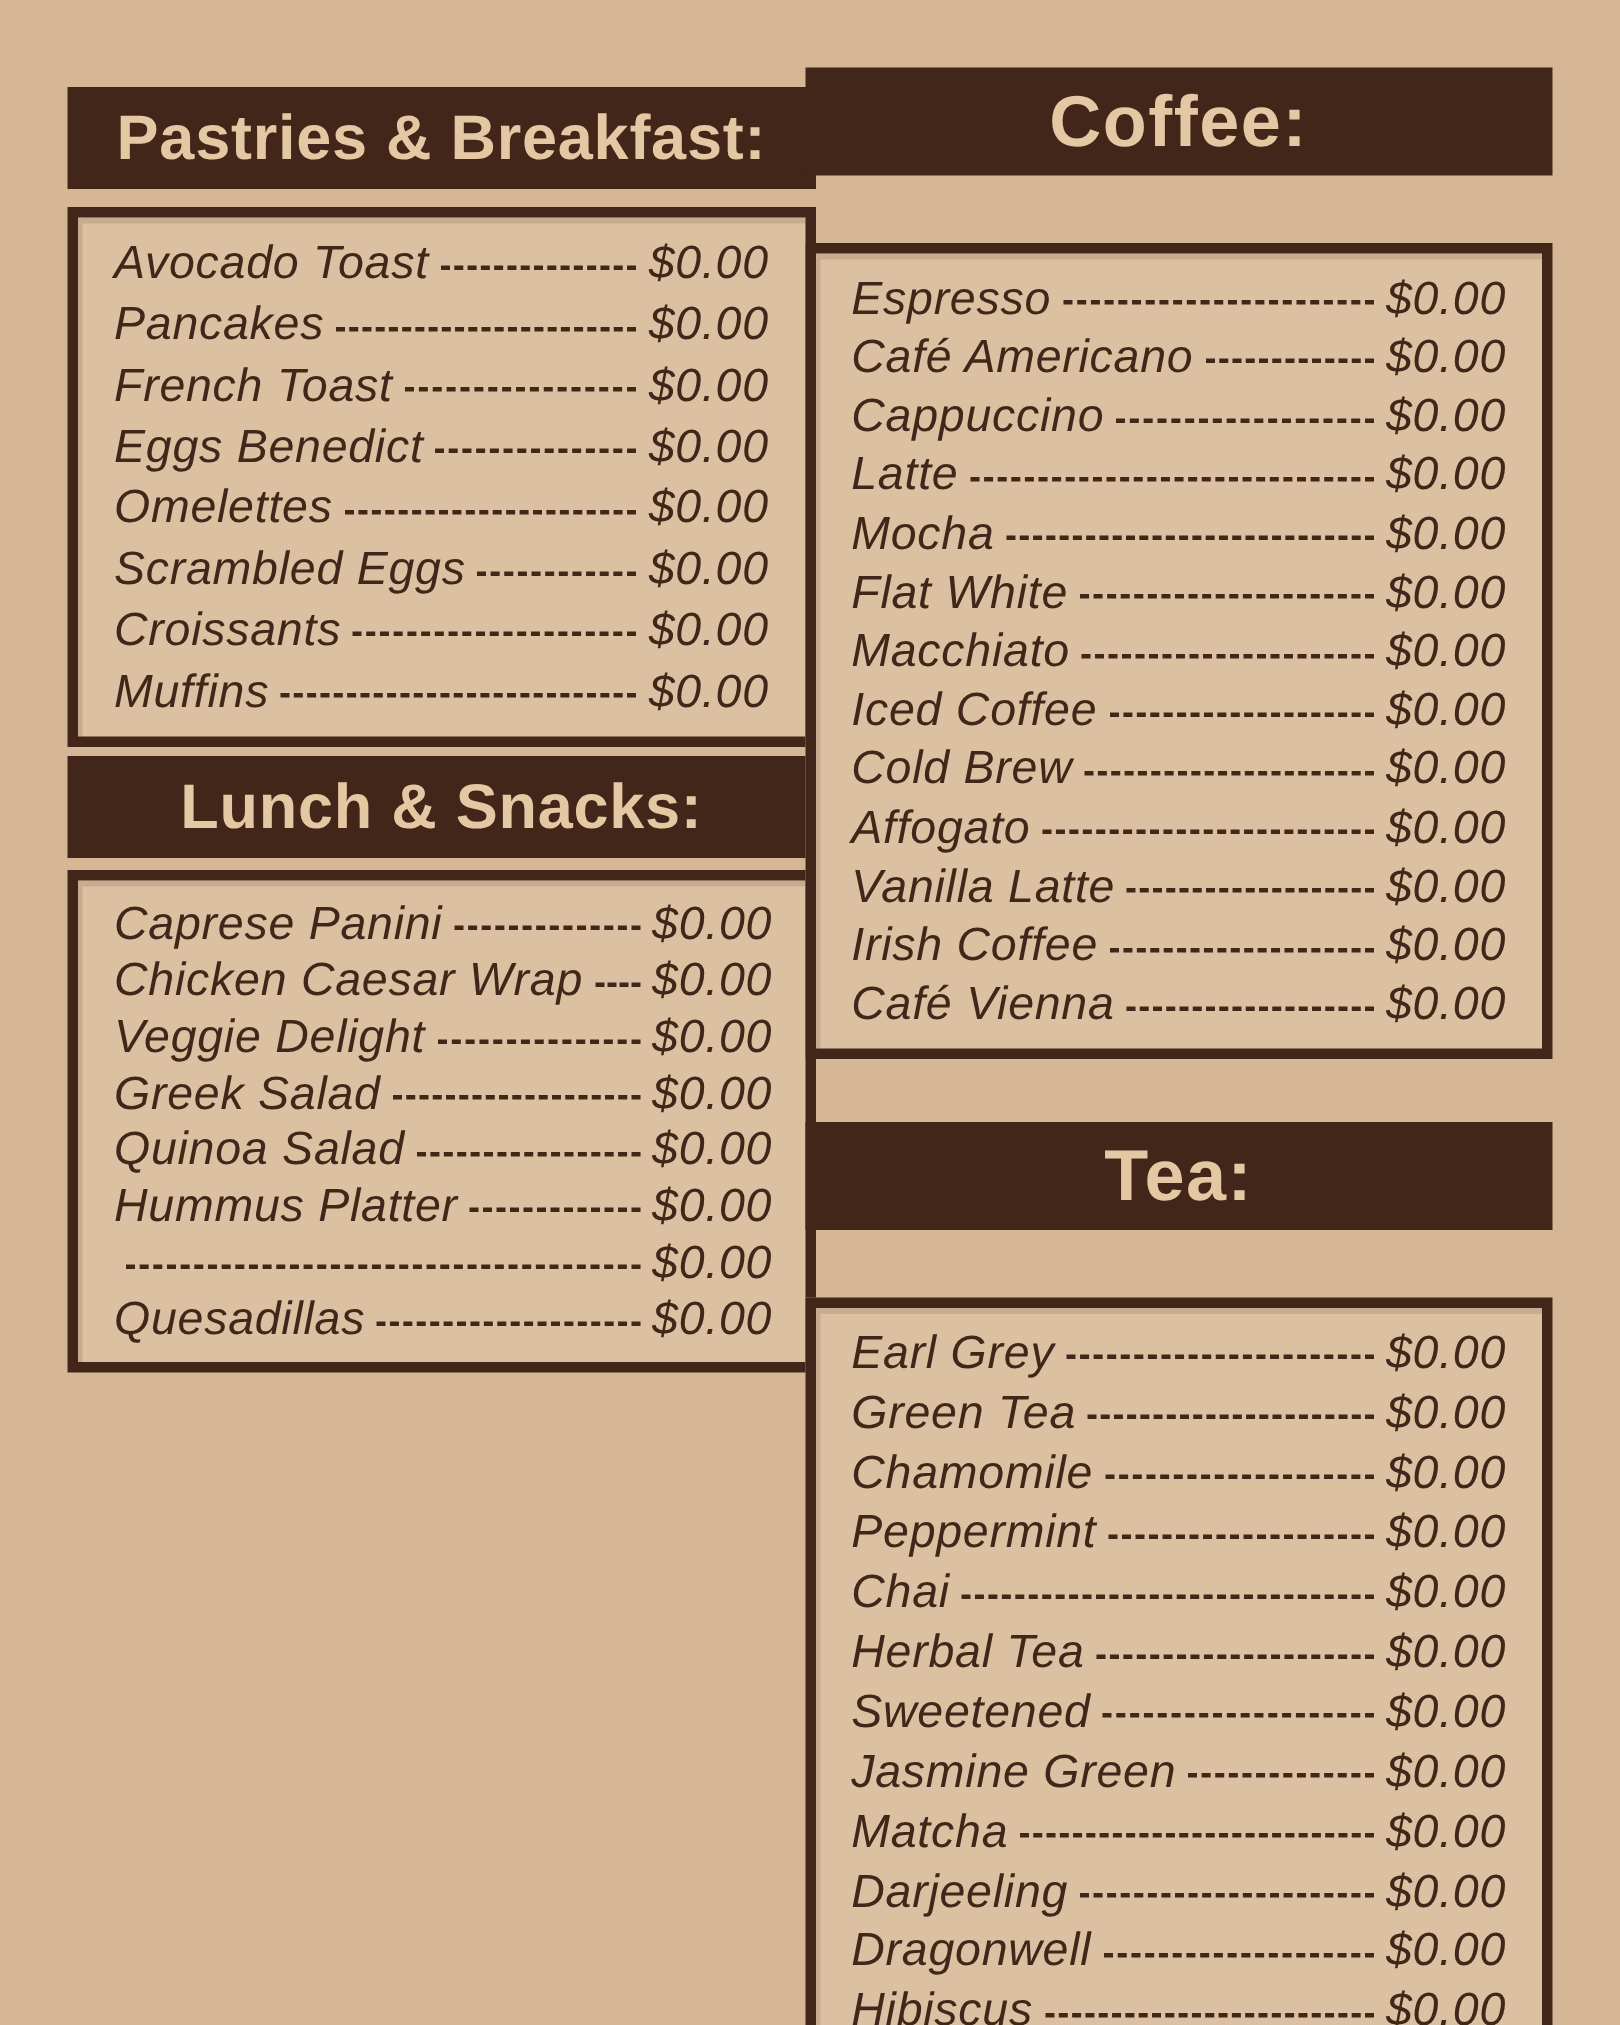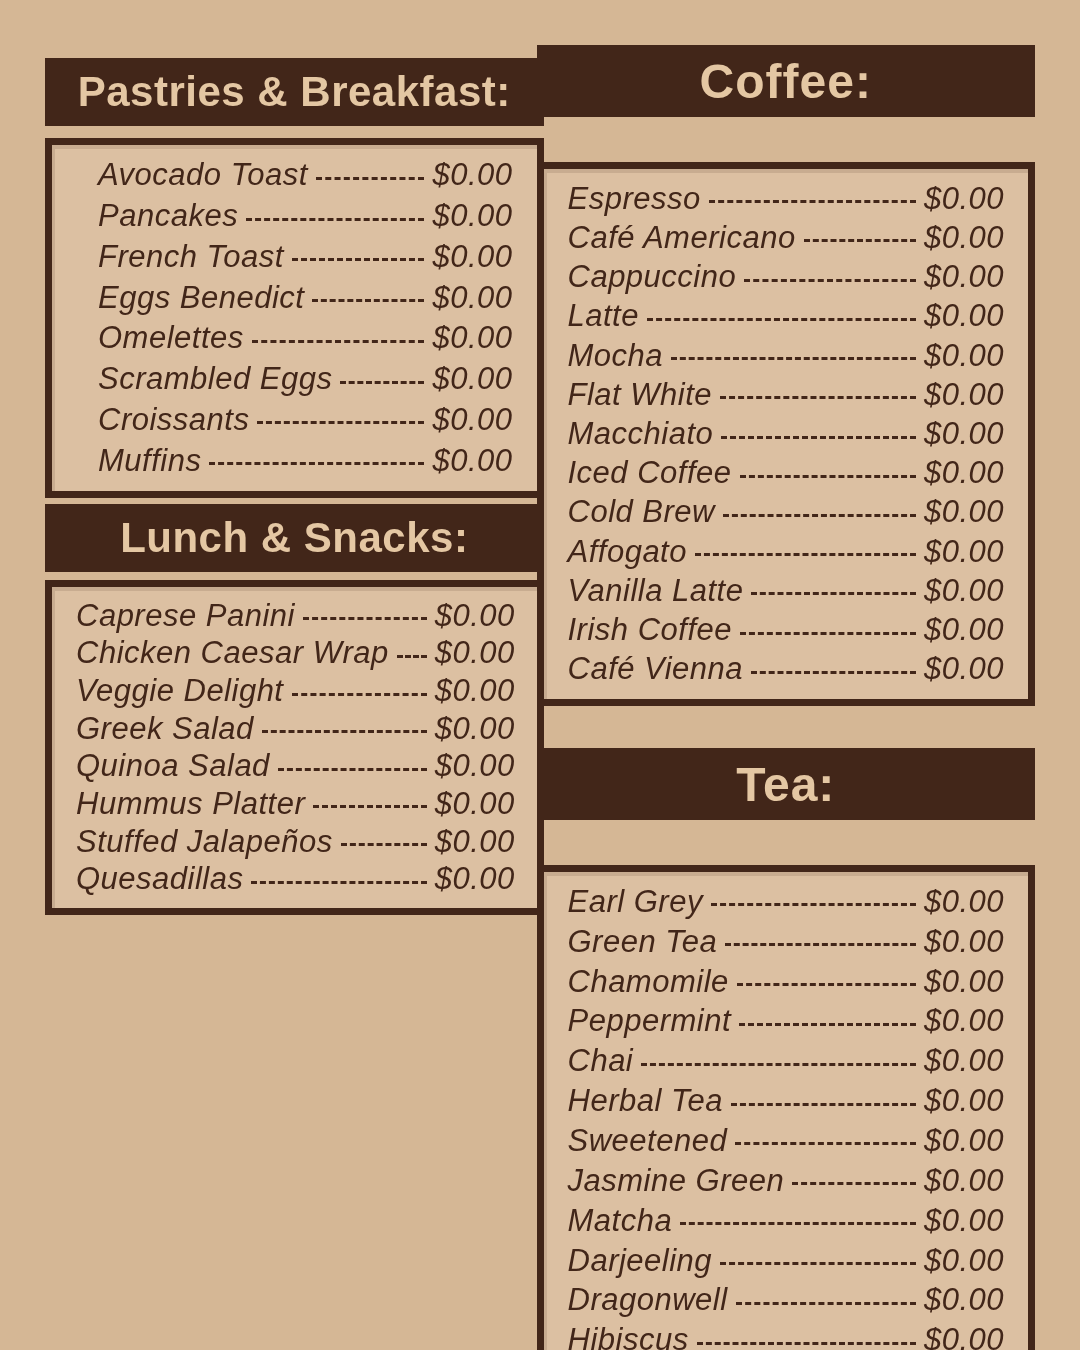--- a/index.html
+++ b/index.html
@@ -61,21 +61,21 @@
 
   
   .panel{
     border:7px solid var(--dark);
     background:var(--panel);
     box-shadow: inset 3px 4px 0 rgba(60,33,20,0.12);
     display:flex;
     flex-shrink:0;
     font-style:italic;
   }
-  .panel-pastries{margin-top:12px;height:360px;padding-left:22px;}
+  .panel-pastries{margin-top:12px;height:360px;}
   .panel-lunch{margin-top:8px;height:335px;}
   .panel-coffee{margin-top:7px;height:544px;}
   .panel-tea{margin-top:7px;height:552px;}
 
   .items{
     flex:1;display:flex;flex-direction:column;
     padding:10px 24px;
   }
   .row{
     flex:1;display:flex;align-items:center;
@@ -176,21 +176,20 @@
             <span class="item-name">Quinoa Salad</span>
             <span class="leader"></span>
             <span class="item-price">$0.00</span>
           </div>
           <div class="row">
             <span class="item-name">Hummus Platter</span>
             <span class="leader"></span>
             <span class="item-price">$0.00</span>
           </div>
           <div class="row">
-            <span class="item-name">Stuffed Jalapeños</span>
             <span class="leader"></span>
             <span class="item-price">$0.00</span>
           </div>
           <div class="row">
             <span class="item-name">Quesadillas</span>
             <span class="leader"></span>
             <span class="item-price">$0.00</span>
           </div>
         </div>
     </div>

